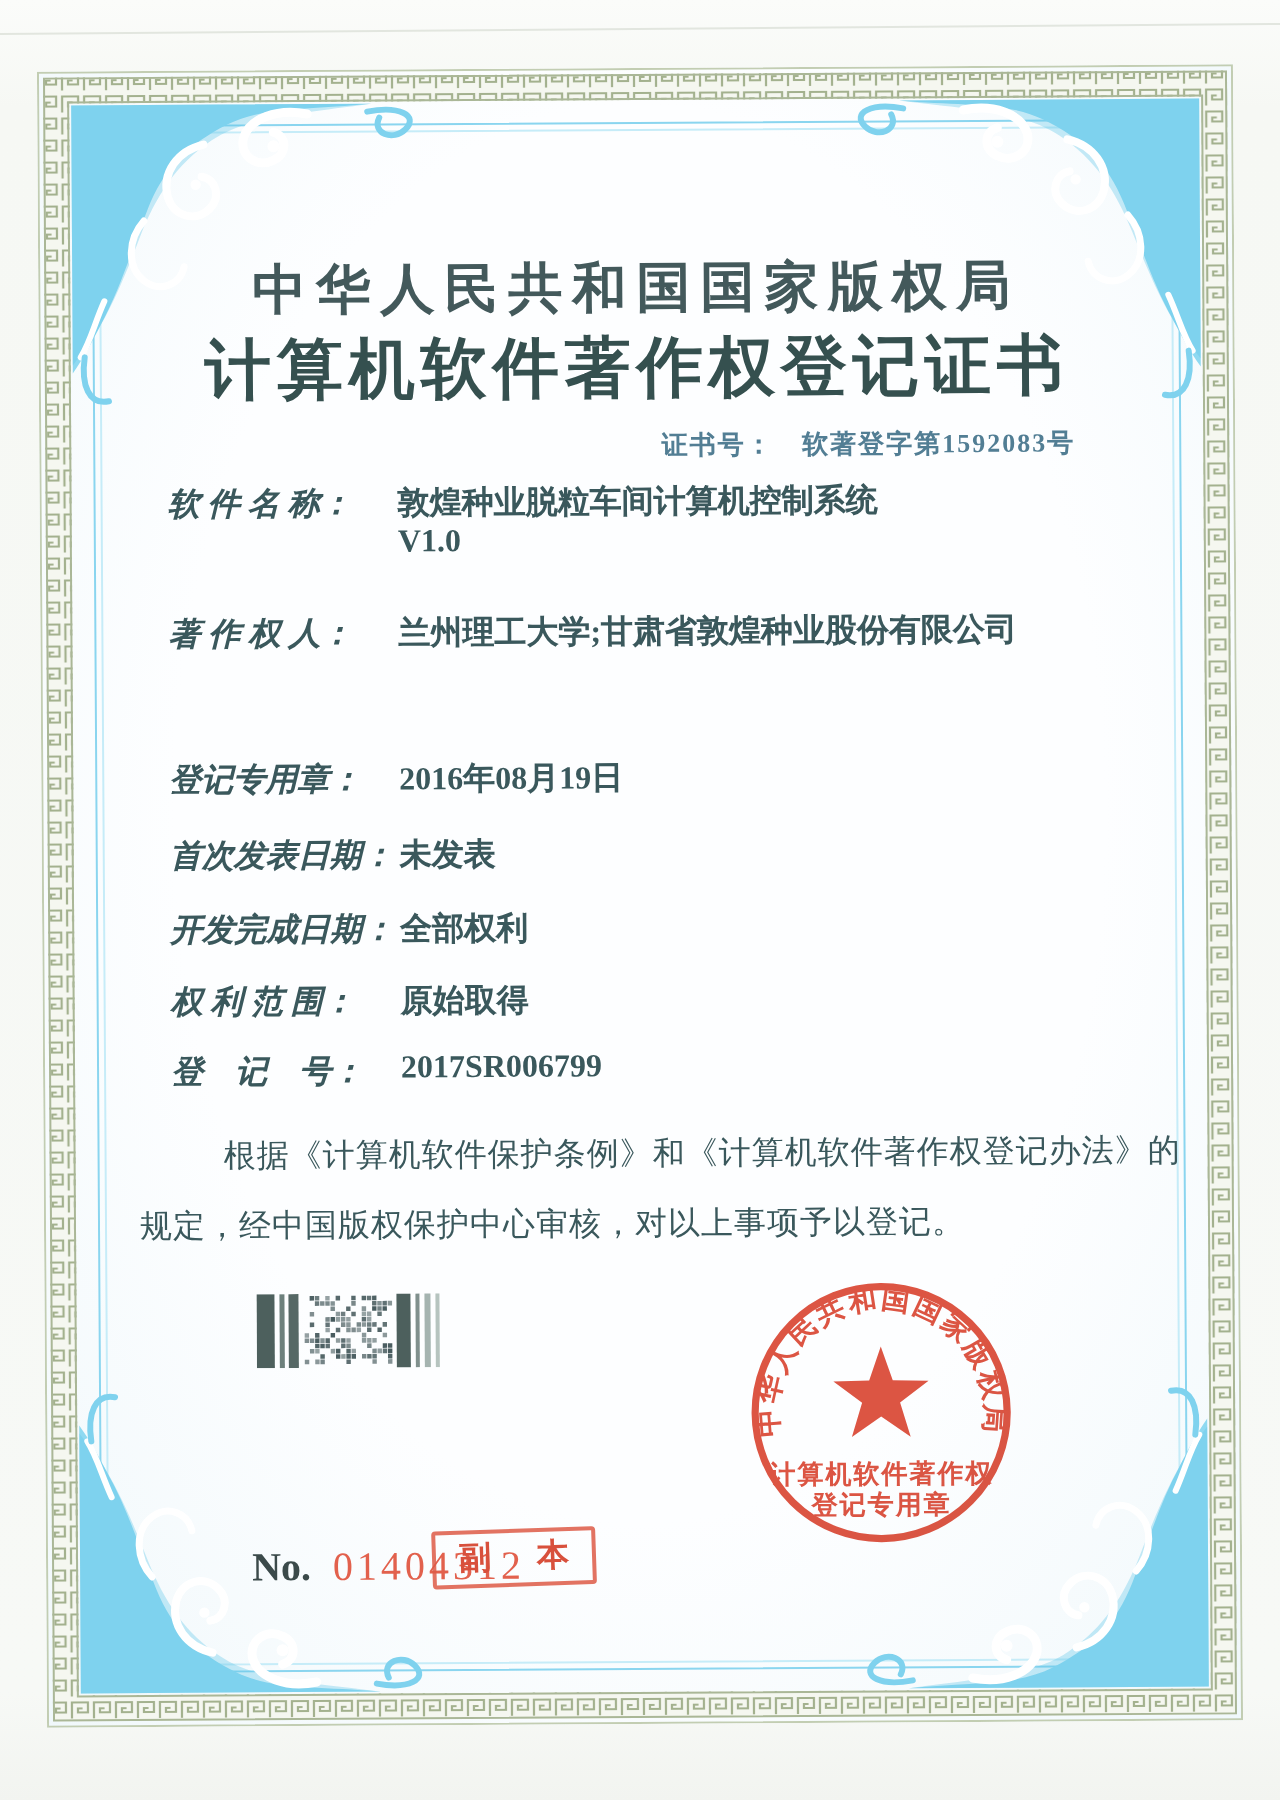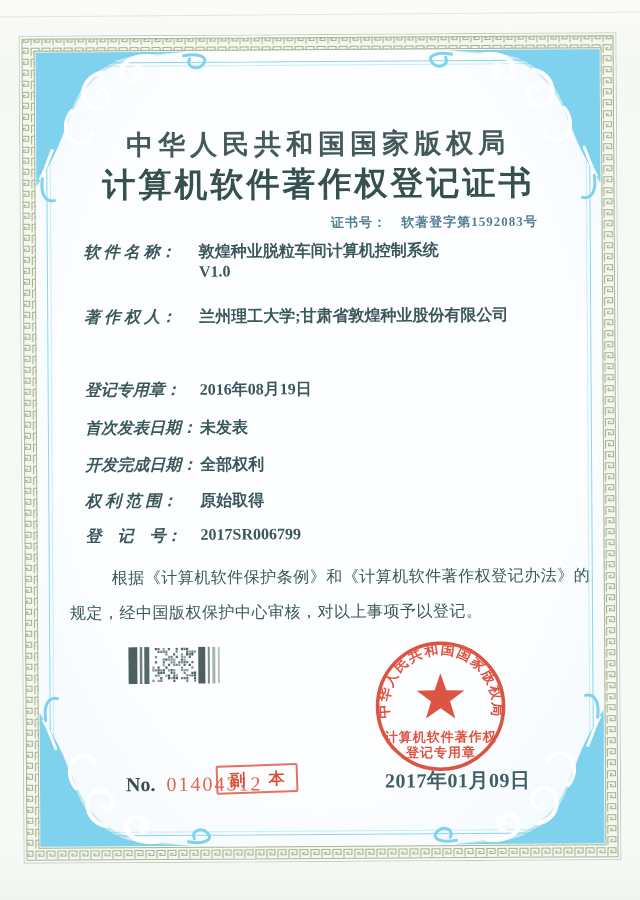--- a/index.html
+++ b/index.html
@@ -230,21 +230,20 @@
         <rect x="65.6" y="24.849999999999998" width="2.2" height="2.3" fill="#45595c" opacity="0.970180930392901"></rect>
         <rect x="65.6" y="27.5" width="2.2" height="2.3" fill="#45595c" opacity="0.9924041586194208"></rect>
         <rect x="65.6" y="30.15" width="2.2" height="2.3" fill="#45595c" opacity="0.9348610656265455"></rect>
         <rect x="65.6" y="32.8" width="2.2" height="2.3" fill="#45595c" opacity="0.6631579459240464"></rect>
         <rect x="70" y="0" width="7" height="37" fill="#4d605d" opacity="1"></rect>
         <rect x="79.5" y="0" width="2" height="37" fill="#6a7d79" opacity="0.85"></rect>
         <rect x="84" y="0" width="3" height="37" fill="#8fa19c" opacity="0.8"></rect>
         <rect x="89.5" y="0" width="2" height="37" fill="#9db0aa" opacity="0.75"></rect>
       </svg>
 
-    <div class="abs sealdate">2017年01月09日</div>
 
     <svg class="seal" width="148" height="148" viewBox="0 0 148 148">
       <defs>
         <path id="sealArc" d="M24.3,89.2 A52,52 0 1 1 123.7,89.2" fill="none"></path>
       </defs>
       <circle cx="74" cy="74" r="63" fill="none" stroke="#dc4633" stroke-width="3.6"></circle>
       <polygon points="74,41 79.9,57.9 97.8,58.3 83.5,69.1 88.7,86.2 74,76 59.3,86.2 64.5,69.1 50.2,58.3 68.1,57.9" fill="#dc4633"></polygon>
       <text font-size="14" font-weight="600" fill="#dc4633" letter-spacing="1.5" font-family="Liberation Serif, DejaVu Serif, serif">
         <textPath href="#sealArc" startOffset="50%" text-anchor="middle">中华人民共和国国家版权局</textPath>
       </text>

